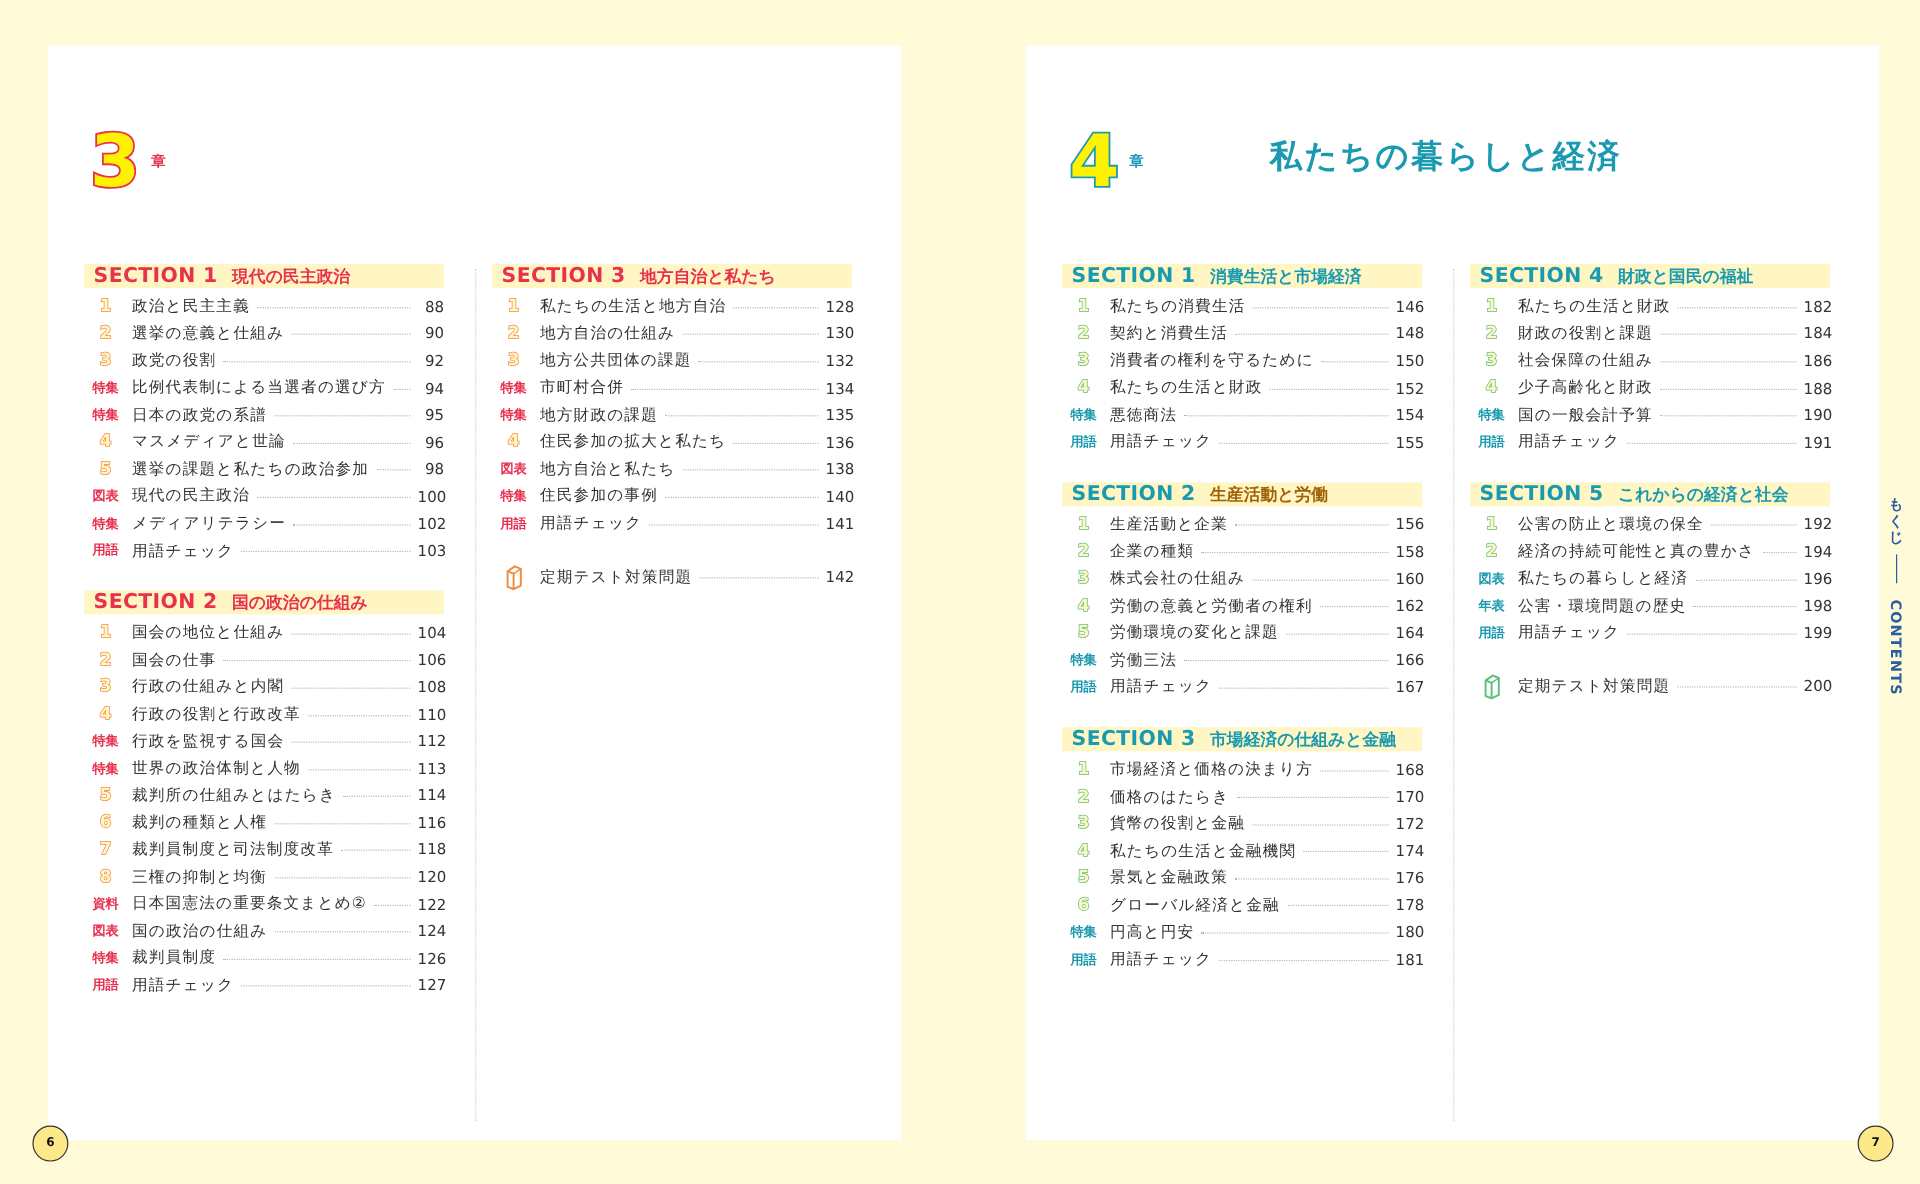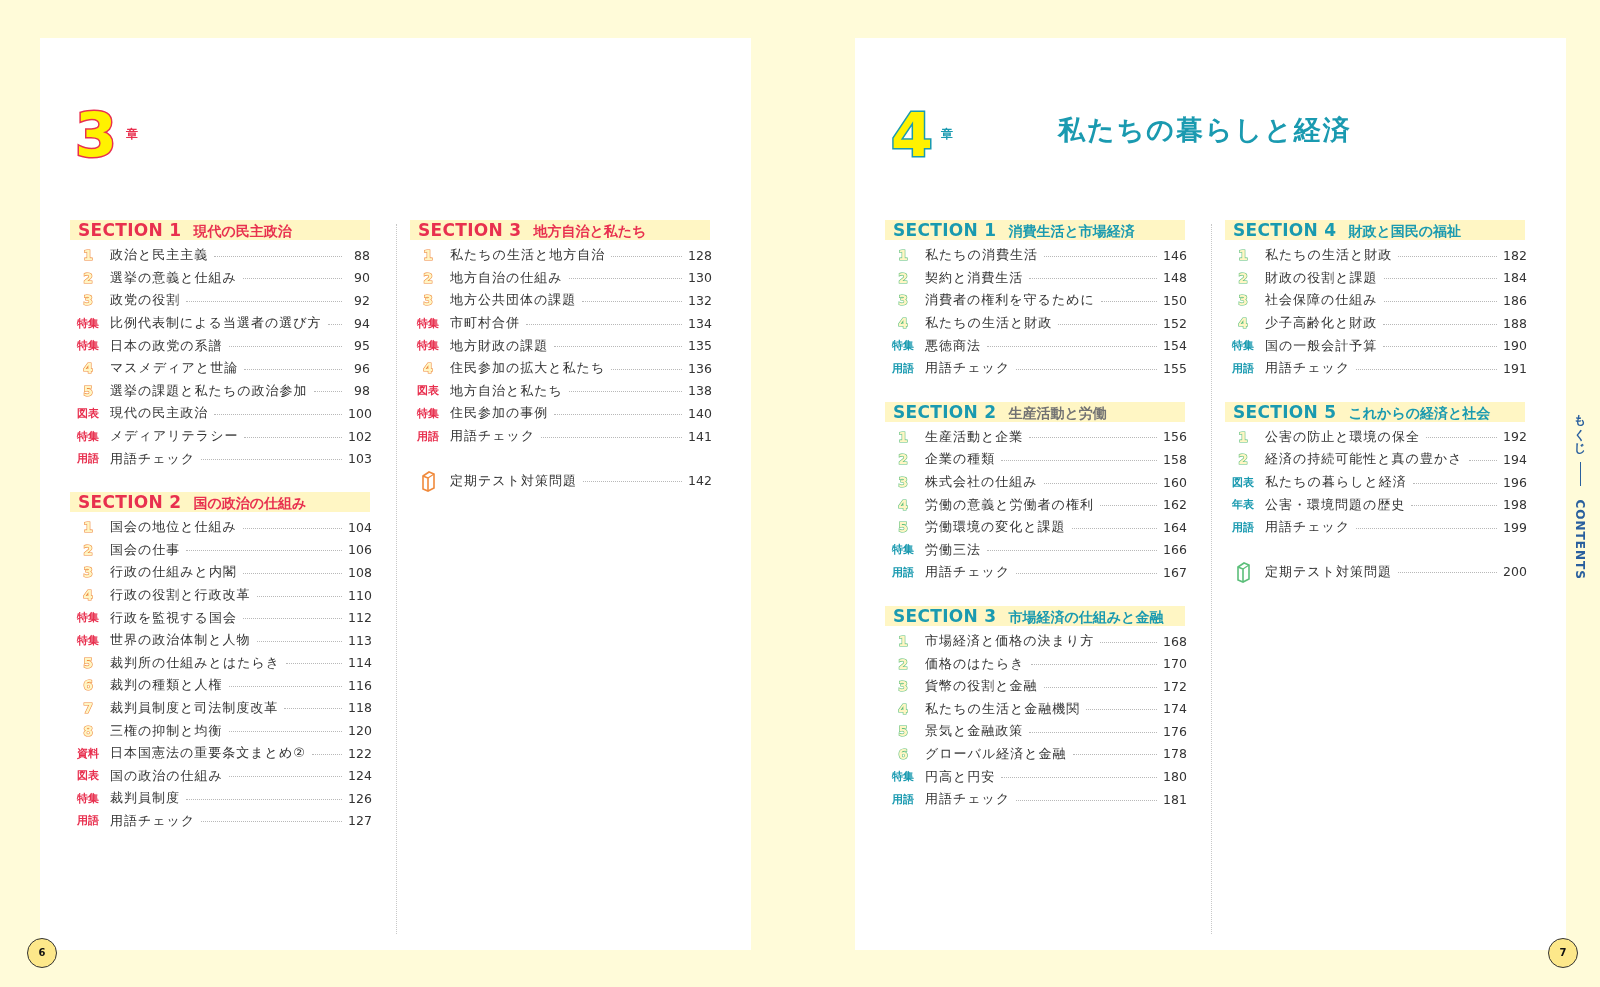--- a/index.html
+++ b/index.html
@@ -369,21 +369,21 @@
           <span class="page-no">154</span>
         </div>
         <div class="row">
           <span class="tag" style="color: rgb(26, 154, 176);">用語</span>
           <span class="entry-title">用語チェック</span>
           <span class="leader"></span>
           <span class="page-no">155</span>
         </div>
       </div>
       <div class="section">
-        <div class="section-head"><span class="section-label" style="color: rgb(26, 154, 176);">SECTION 2</span><span class="section-title" style="color: #737373; margin-top: 12px;">生産活動と労働</span></div>
+        <div class="section-head"><span class="section-label" style="color: rgb(26, 154, 176);">SECTION 2</span><span class="section-title" style="color: #a16207; margin-top: 12px;">生産活動と労働</span></div>
         <div class="row">
           <span class="tag num" style="-webkit-text-stroke-color: rgb(92, 191, 122); color: rgb(255, 246, 196);">1</span>
           <span class="entry-title">生産活動と企業</span>
           <span class="leader"></span>
           <span class="page-no">156</span>
         </div>
         <div class="row">
           <span class="tag num" style="-webkit-text-stroke-color: rgb(92, 191, 122); color: rgb(255, 246, 196);">2</span>
           <span class="entry-title">企業の種類</span>
           <span class="leader"></span>

